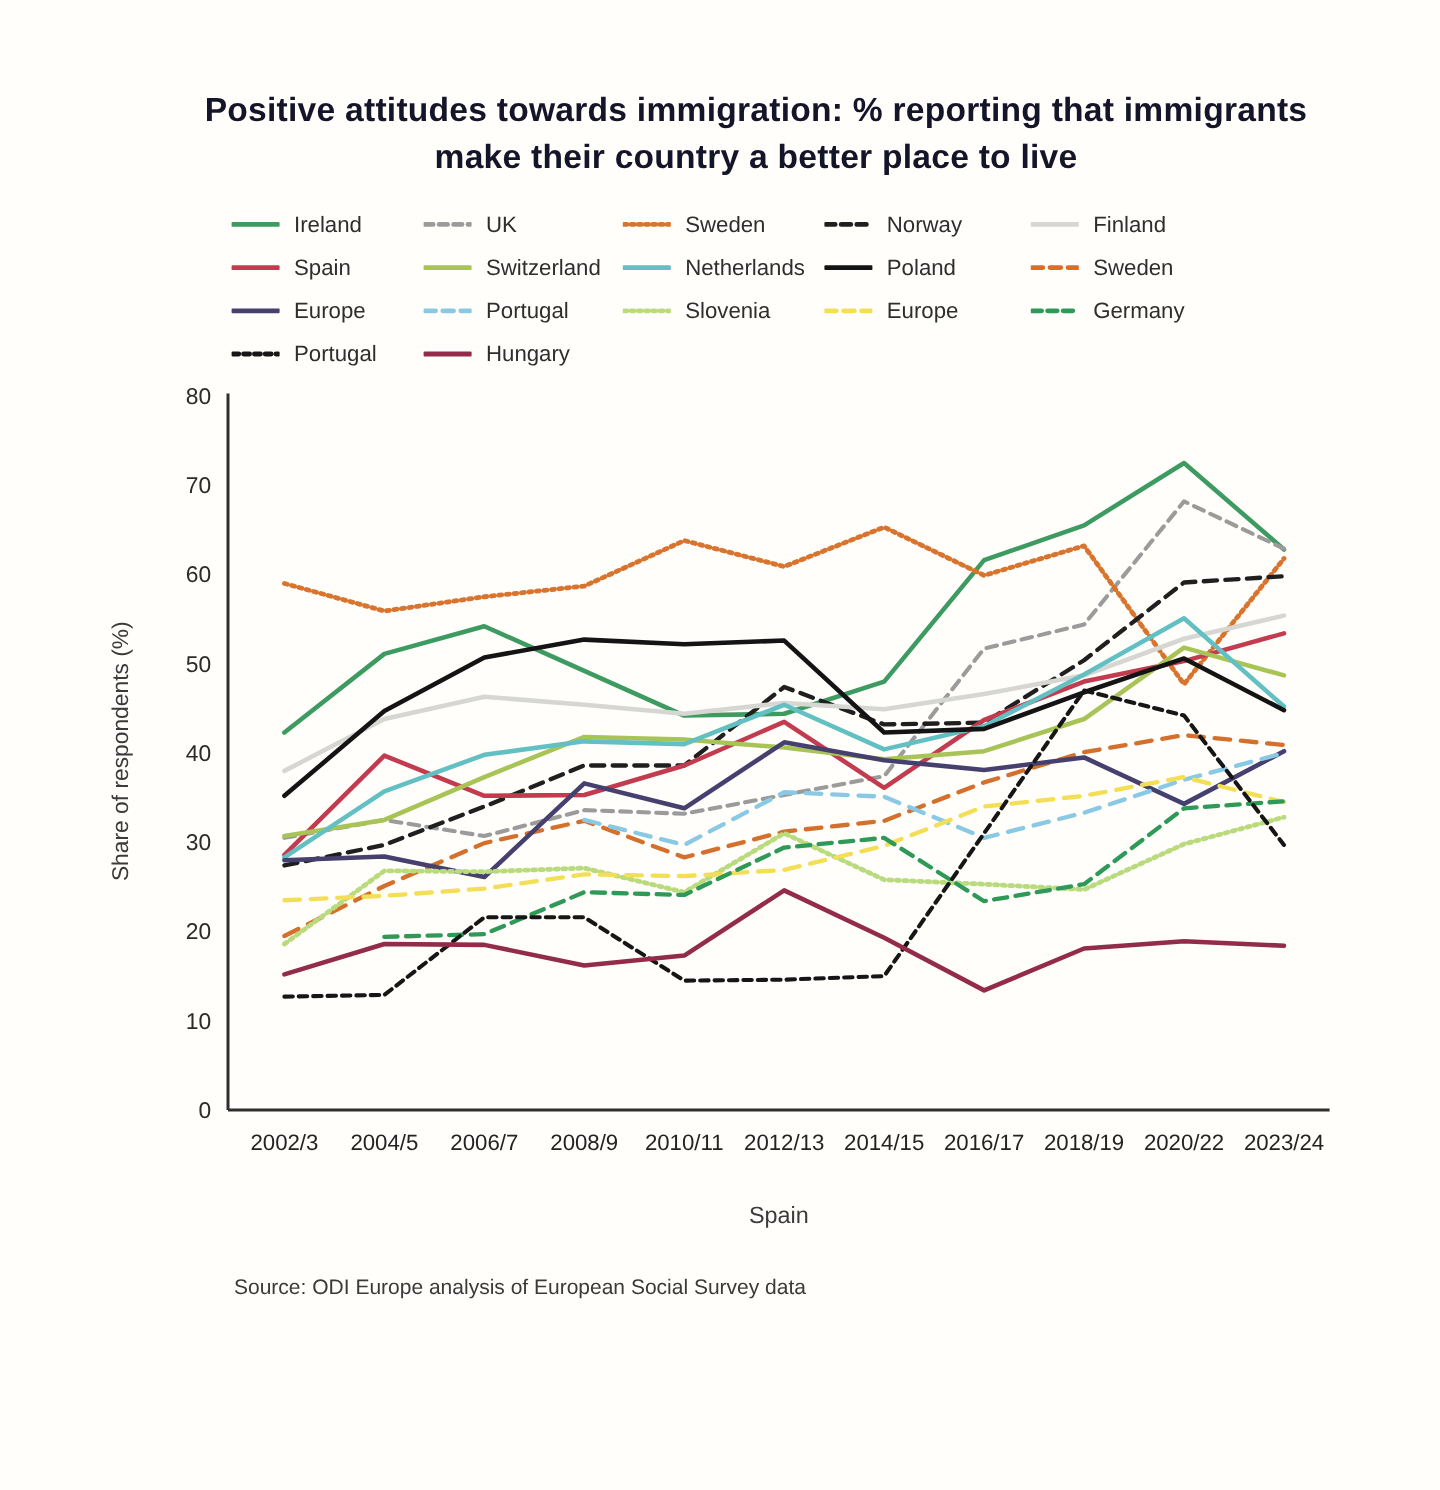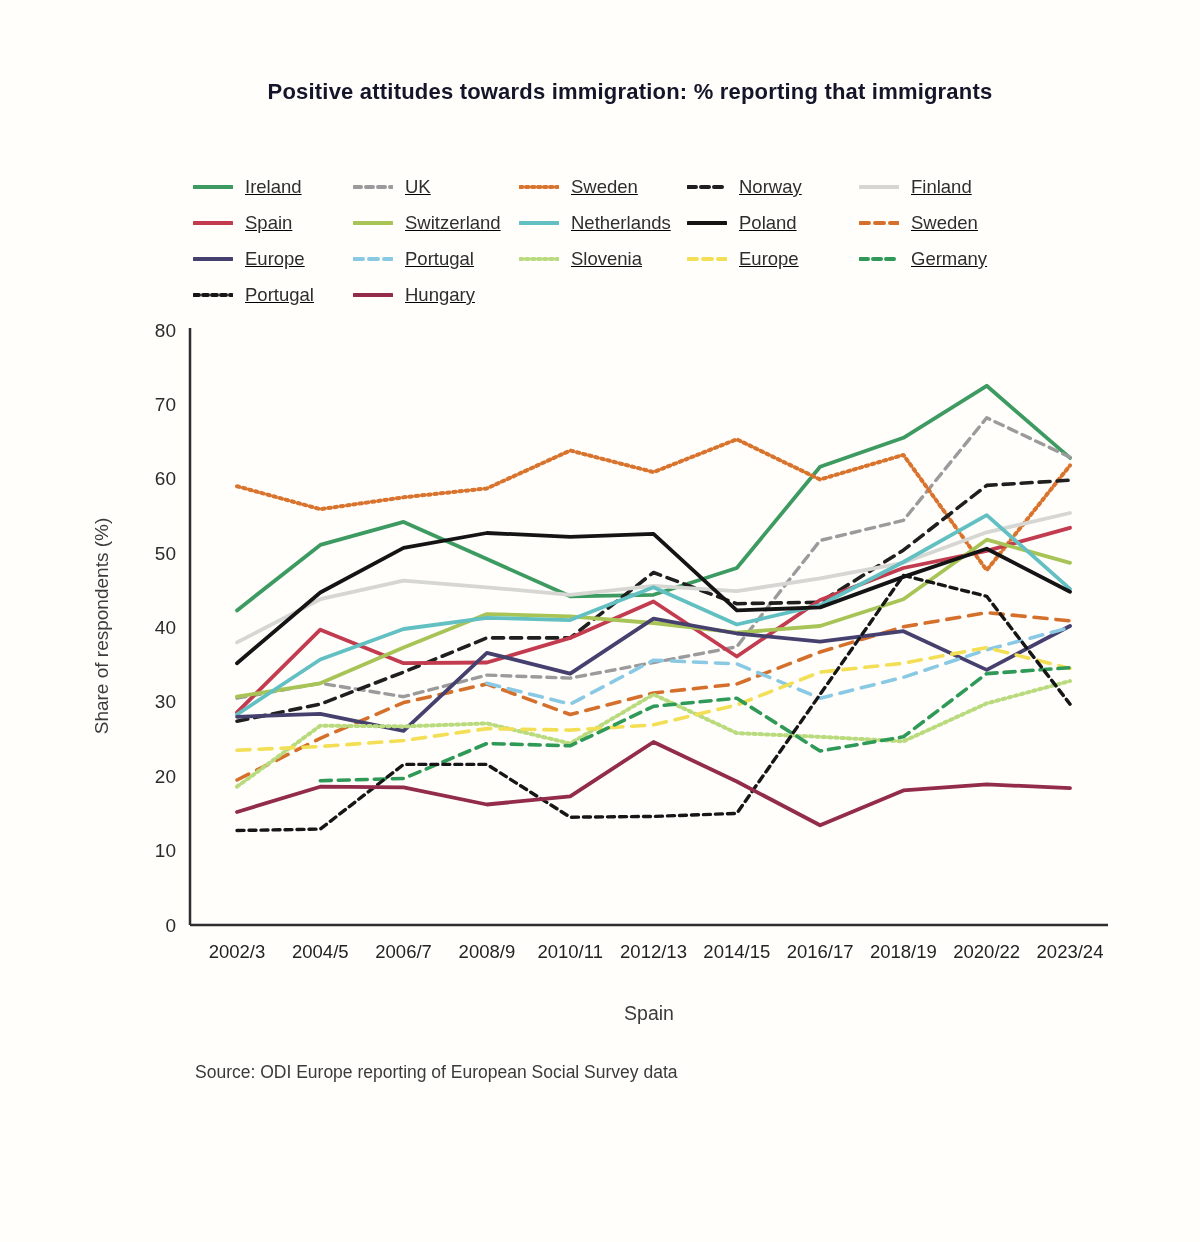--- a/index.html
+++ b/index.html
@@ -4,50 +4,51 @@
 <style>
   html,body { margin:0; padding:0; }
   body {
     width:1200px; height:1242px;
     background:#fffefb;
     font-family:"Liberation Sans", sans-serif;
     position:relative; overflow:hidden;
   }
   .title {
     position:absolute; left:120px; top:72px; width:1020px;
-    text-align:center; font-weight:bold; font-size:22px; line-height:39px;
+    text-align:center; font-weight:bold; font-size:28px; line-height:39px;
     color:#15152a; letter-spacing:0.2px;
   }
   .legend {
     position:absolute; left:193px; top:176px;
     display:grid;
     grid-template-columns:160px 166px 168px 172px 150px;
     row-gap:14px;
   }
-  .legend-item { display:flex; align-items:center; height:22px;text-decoration:underline; }
+  .legend-item { display:flex; align-items:center; height:22px; }
   .legend-label { margin-left:12px; font-size:18.5px; color:#2e2e2e; white-space:nowrap; }
   .ylabel {
     position:absolute; left:-13px; top:615px; width:230px; text-align:center;
     transform:rotate(-90deg); font-size:19px; color:#3b3b3b;
   }
   .xlabel {
     position:absolute; left:190px; top:1002px; width:918px; text-align:center;
     font-size:19.5px; color:#3b3b3b;
   }
   .source {
     position:absolute; left:195px; top:1062px;
     font-size:17.5px; color:#3a3a3a;
   }
   #chart-svg { position:absolute; left:0; top:0; }
 </style>
 </head>
 <body>
 
 <div class="title">
   <div>Positive attitudes towards immigration: % reporting that immigrants</div>
+  <div>make their country a better place to live</div>
 </div>
 
 <div class="legend" id="legend">
     <div class="legend-item">
       <svg width="40" height="10">
         <line x1="1" y1="5" x2="39" y2="5" stroke="#3d9b62" stroke-width="4" stroke-linecap="round"></line>
       </svg>
       <span class="legend-label">Ireland</span>
     </div>
     <div class="legend-item">
@@ -185,13 +186,13 @@
     <path d="M486.9 683.3 L570.2 704.1 L653.5 660.2 L736.8 663.9 L820.1 698.2 L903.4 677.3 L986.7 649.8 L1070.0 627.5" fill="none" stroke="#89c9e4" stroke-width="3.6" stroke-linejoin="round" stroke-linecap="round" stroke-dasharray="13 9"></path>
     <path d="M237.0 786.7 L320.3 725.7 L403.6 726.4 L486.9 723.4 L570.2 743.5 L653.5 694.4 L736.8 733.1 L820.1 736.8 L903.4 741.3 L986.7 703.4 L1070.0 681.0" fill="none" stroke="#b9da7d" stroke-width="4" stroke-linejoin="round" stroke-linecap="round" stroke-dasharray="2.5 3.8"></path>
     <path d="M237.0 750.2 L320.3 746.5 L403.6 740.5 L486.9 728.6 L570.2 730.1 L653.5 724.9 L736.8 704.9 L820.1 672.1 L903.4 663.2 L986.7 647.6 L1070.0 668.4" fill="none" stroke="#f3df55" stroke-width="3.6" stroke-linejoin="round" stroke-linecap="round" stroke-dasharray="13 9"></path>
     <path d="M320.3 780.7 L403.6 778.5 L486.9 743.5 L570.2 745.8 L653.5 706.3 L736.8 698.2 L820.1 751.0 L903.4 736.8 L986.7 673.6 L1070.0 667.7" fill="none" stroke="#2f9958" stroke-width="3.6" stroke-linejoin="round" stroke-linecap="round" stroke-dasharray="11 7"></path>
     <path d="M237.0 830.5 L320.3 829.1 L403.6 764.4 L486.9 764.4 L570.2 817.2 L653.5 816.4 L736.8 813.4 L820.1 694.4 L903.4 575.4 L986.7 596.3 L1070.0 704.1" fill="none" stroke="#161616" stroke-width="3.4" stroke-linejoin="round" stroke-linecap="round" stroke-dasharray="7 5"></path>
     <path d="M237.0 812.0 L320.3 786.7 L403.6 787.4 L486.9 804.5 L570.2 796.3 L653.5 742.0 L736.8 781.5 L820.1 825.3 L903.4 790.4 L986.7 784.4 L1070.0 788.1" fill="none" stroke="#932b4b" stroke-width="3.8" stroke-linejoin="round" stroke-linecap="round"></path>
   </svg>
 
 <div class="ylabel">Share of respondents (%)</div>
 <div class="xlabel">Spain</div>
-<div class="source">Source: ODI Europe reporting of European Social Survey data</div>
+<div class="source">Source: ODI Europe analysis of European Social Survey data</div>
 
 </body></html>

